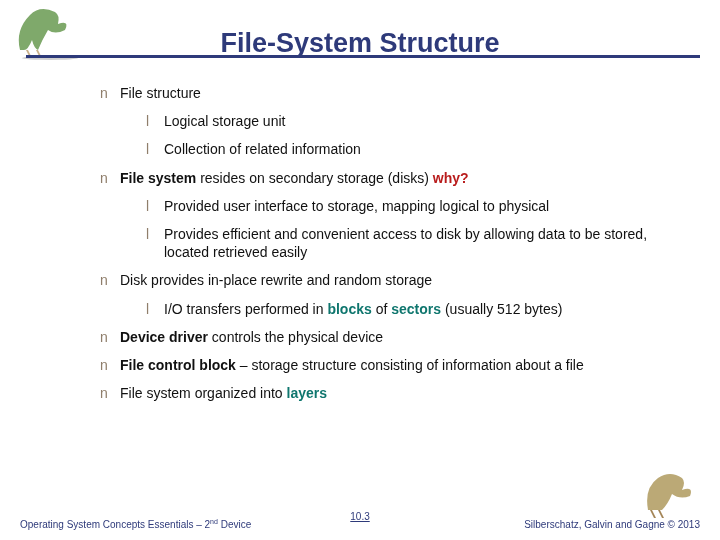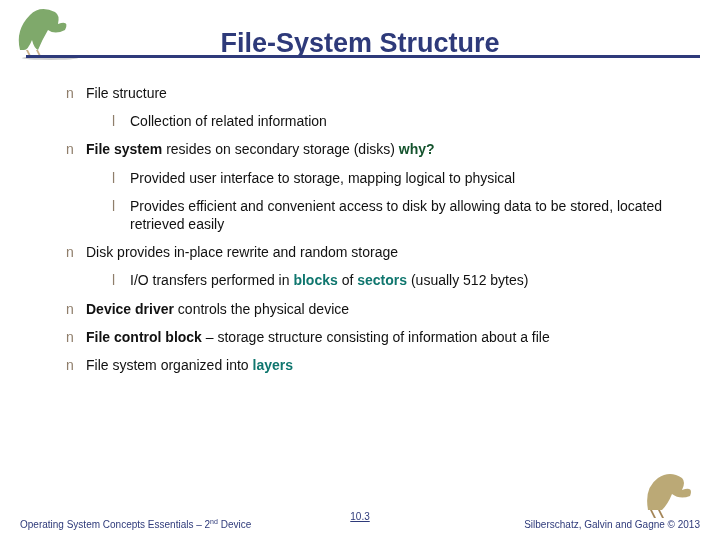--- a/index.html
+++ b/index.html
@@ -32,21 +32,21 @@
   }
   .rule {
     position: absolute;
     left: 26px;
     right: 20px;
     bottom: 10px;
     height: 3px;
     background: #2e3a7a;
   }
   .content {
-    padding: 6px 30px 0 66px;
+    padding: 6px 30px 0 100px;
     font-size: 14px;
     line-height: 1.3;
     color: #111;
   }
   .lv1 { margin: 10px 0 0 0; }
   .lv1-marker {
     display: inline-block;
     width: 20px;
     color: #8f7e6b;
     vertical-align: top;
@@ -54,21 +54,21 @@
   .lv1-text { display: inline-block; width: calc(100% - 30px); vertical-align: top; }
   .lv2 { margin: 10px 0 0 46px; }
   .lv2-marker {
     display: inline-block;
     width: 18px;
     color: #8f7e6b;
     vertical-align: top;
   }
   .lv2-text { display: inline-block; width: calc(100% - 28px); vertical-align: top; }
   .bold { font-weight: bold; }
-  .red { color: #14532d; }
+  .red { color: #b91c1c; }
   .teal { color: #0f766e; font-weight: bold; }
   .footer {
     position: absolute;
     bottom: 10px;
     left: 20px;
     right: 20px;
     font-size: 10px;
     color: #2e3a7a;
   }
   .footer .left { position: absolute; left: 0; bottom: 0; }
@@ -92,20 +92,21 @@
     <path d="M10 50 Q5 30 20 15 Q30 5 45 12 Q50 15 48 24 Q60 20 55 30 Q45 35 38 30 Q32 40 28 50 Q24 48 22 40 Q18 50 14 50 Z" fill="#7fa96b"></path>
     <path d="M28 50 L32 58 L30 58 L26 50 Z M18 50 L22 58 L20 58 L16 50 Z" fill="#c9b088"></path>
     <ellipse cx="40" cy="58" rx="28" ry="2" fill="#d0d0d0"></ellipse>
   </svg>
   <div class="title">File-System Structure</div>
   <div class="rule"></div>
 </div>
 
 <div class="content" id="content">
     <div class="lv1"><span class="lv1-marker">n</span><span class="lv1-text"><span>File structure</span></span></div>
+    <div class="lv2"><span class="lv2-marker">l</span><span class="lv2-text"><span>Logical storage unit</span></span></div>
     <div class="lv2"><span class="lv2-marker">l</span><span class="lv2-text"><span>Collection of related information</span></span></div>
     <div class="lv1"><span class="lv1-marker">n</span><span class="lv1-text"><span class="bold">File system</span><span> resides on secondary storage (disks) </span><span class="bold red">why?</span></span></div>
     <div class="lv2"><span class="lv2-marker">l</span><span class="lv2-text"><span>Provided user interface to storage, mapping logical to physical</span></span></div>
     <div class="lv2"><span class="lv2-marker">l</span><span class="lv2-text"><span>Provides efficient and convenient access to disk by allowing data to be stored, located retrieved easily</span></span></div>
     <div class="lv1"><span class="lv1-marker">n</span><span class="lv1-text"><span>Disk provides in-place rewrite and random storage</span></span></div>
     <div class="lv2"><span class="lv2-marker">l</span><span class="lv2-text"><span>I/O transfers performed in </span><span class="teal">blocks</span><span> of </span><span class="teal">sectors</span><span> (usually 512 bytes)</span></span></div>
     <div class="lv1"><span class="lv1-marker">n</span><span class="lv1-text"><span class="bold">Device driver</span><span> controls the physical device</span></span></div>
     <div class="lv1"><span class="lv1-marker">n</span><span class="lv1-text"><span class="bold">File control block</span><span> – storage structure consisting of information about a file</span></span></div>
     <div class="lv1"><span class="lv1-marker">n</span><span class="lv1-text"><span>File system organized into </span><span class="teal">layers</span></span></div>
   </div>

